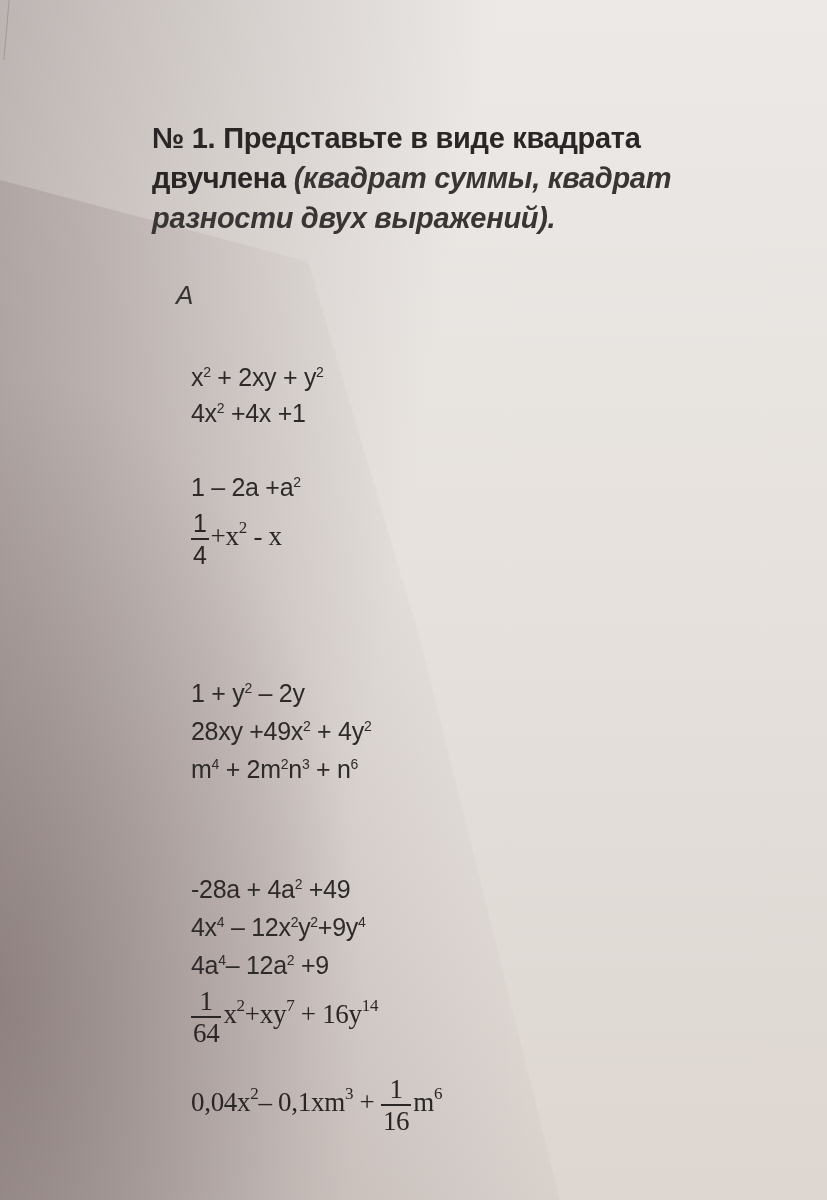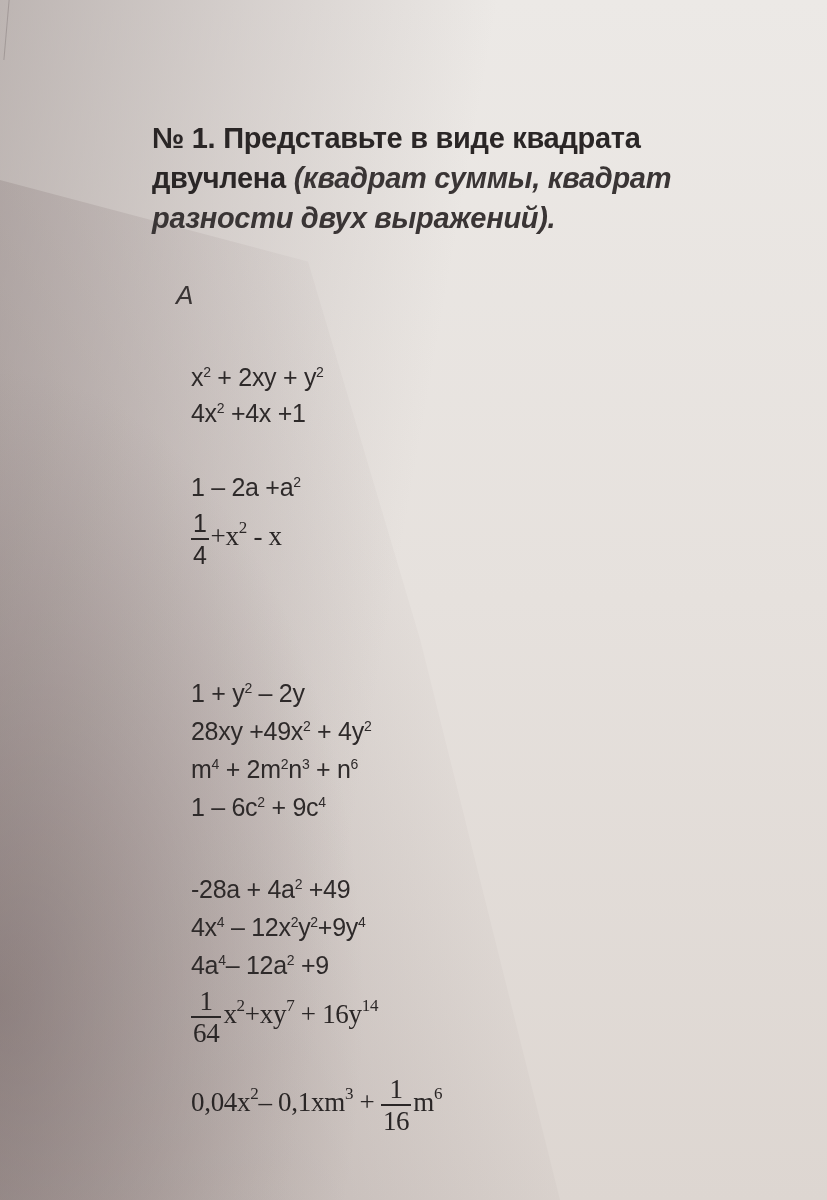--- a/index.html
+++ b/index.html
@@ -134,21 +134,20 @@
   <div class="expr" style="top:244px"><span>x</span><sup>2</sup><span> + 2xy + y</span><sup>2</sup></div>
   <div class="expr" style="top:280px"><span>4x</span><sup>2</sup><span> +4x +1</span></div>
   <div class="expr" style="top:354px"><span>1 – 2a +a</span><sup>2</sup></div>
   <div class="expr serif" style="top:390px">
     <span class="frac frac-sans"><span class="num">1</span><span class="den">4</span></span><span>+x</span><sup>2</sup><span> - x</span>
   </div>
 
   <div class="expr" style="top:560px"><span>1 + y</span><sup>2</sup><span> – 2y</span></div>
   <div class="expr" style="top:598px"><span>28xy +49x</span><sup>2</sup><span> + 4y</span><sup>2</sup></div>
   <div class="expr" style="top:636px"><span>m</span><sup>4</sup><span> + 2m</span><sup>2</sup><span>n</span><sup>3</sup><span> + n</span><sup>6</sup></div>
-  <div class="expr" style="top:674px"><span>1 – 6c</span><sup>2</sup><span> + 9c</span><sup>4</sup></div>
 
   <div class="expr" style="top:756px"><span>-28a + 4a</span><sup>2</sup><span> +49</span></div>
   <div class="expr" style="top:794px"><span>4x</span><sup>4</sup><span> – 12x</span><sup>2</sup><span>y</span><sup>2</sup><span>+9y</span><sup>4</sup></div>
   <div class="expr" style="top:832px"><span>4a</span><sup>4</sup><span>– 12a</span><sup>2</sup><span> +9</span></div>
   <div class="expr serif" style="top:868px">
     <span class="frac"><span class="num">1</span><span class="den">64</span></span><span>x</span><sup>2</sup><span>+xy</span><sup>7</sup><span> + 16y</span><sup>14</sup>
   </div>
   <div class="expr serif" style="top:956px">
     <span>0,04x</span><sup>2</sup><span>– 0,1xm</span><sup>3</sup><span> + </span><span class="frac"><span class="num">1</span><span class="den">16</span></span><span>m</span><sup>6</sup>
   </div>

